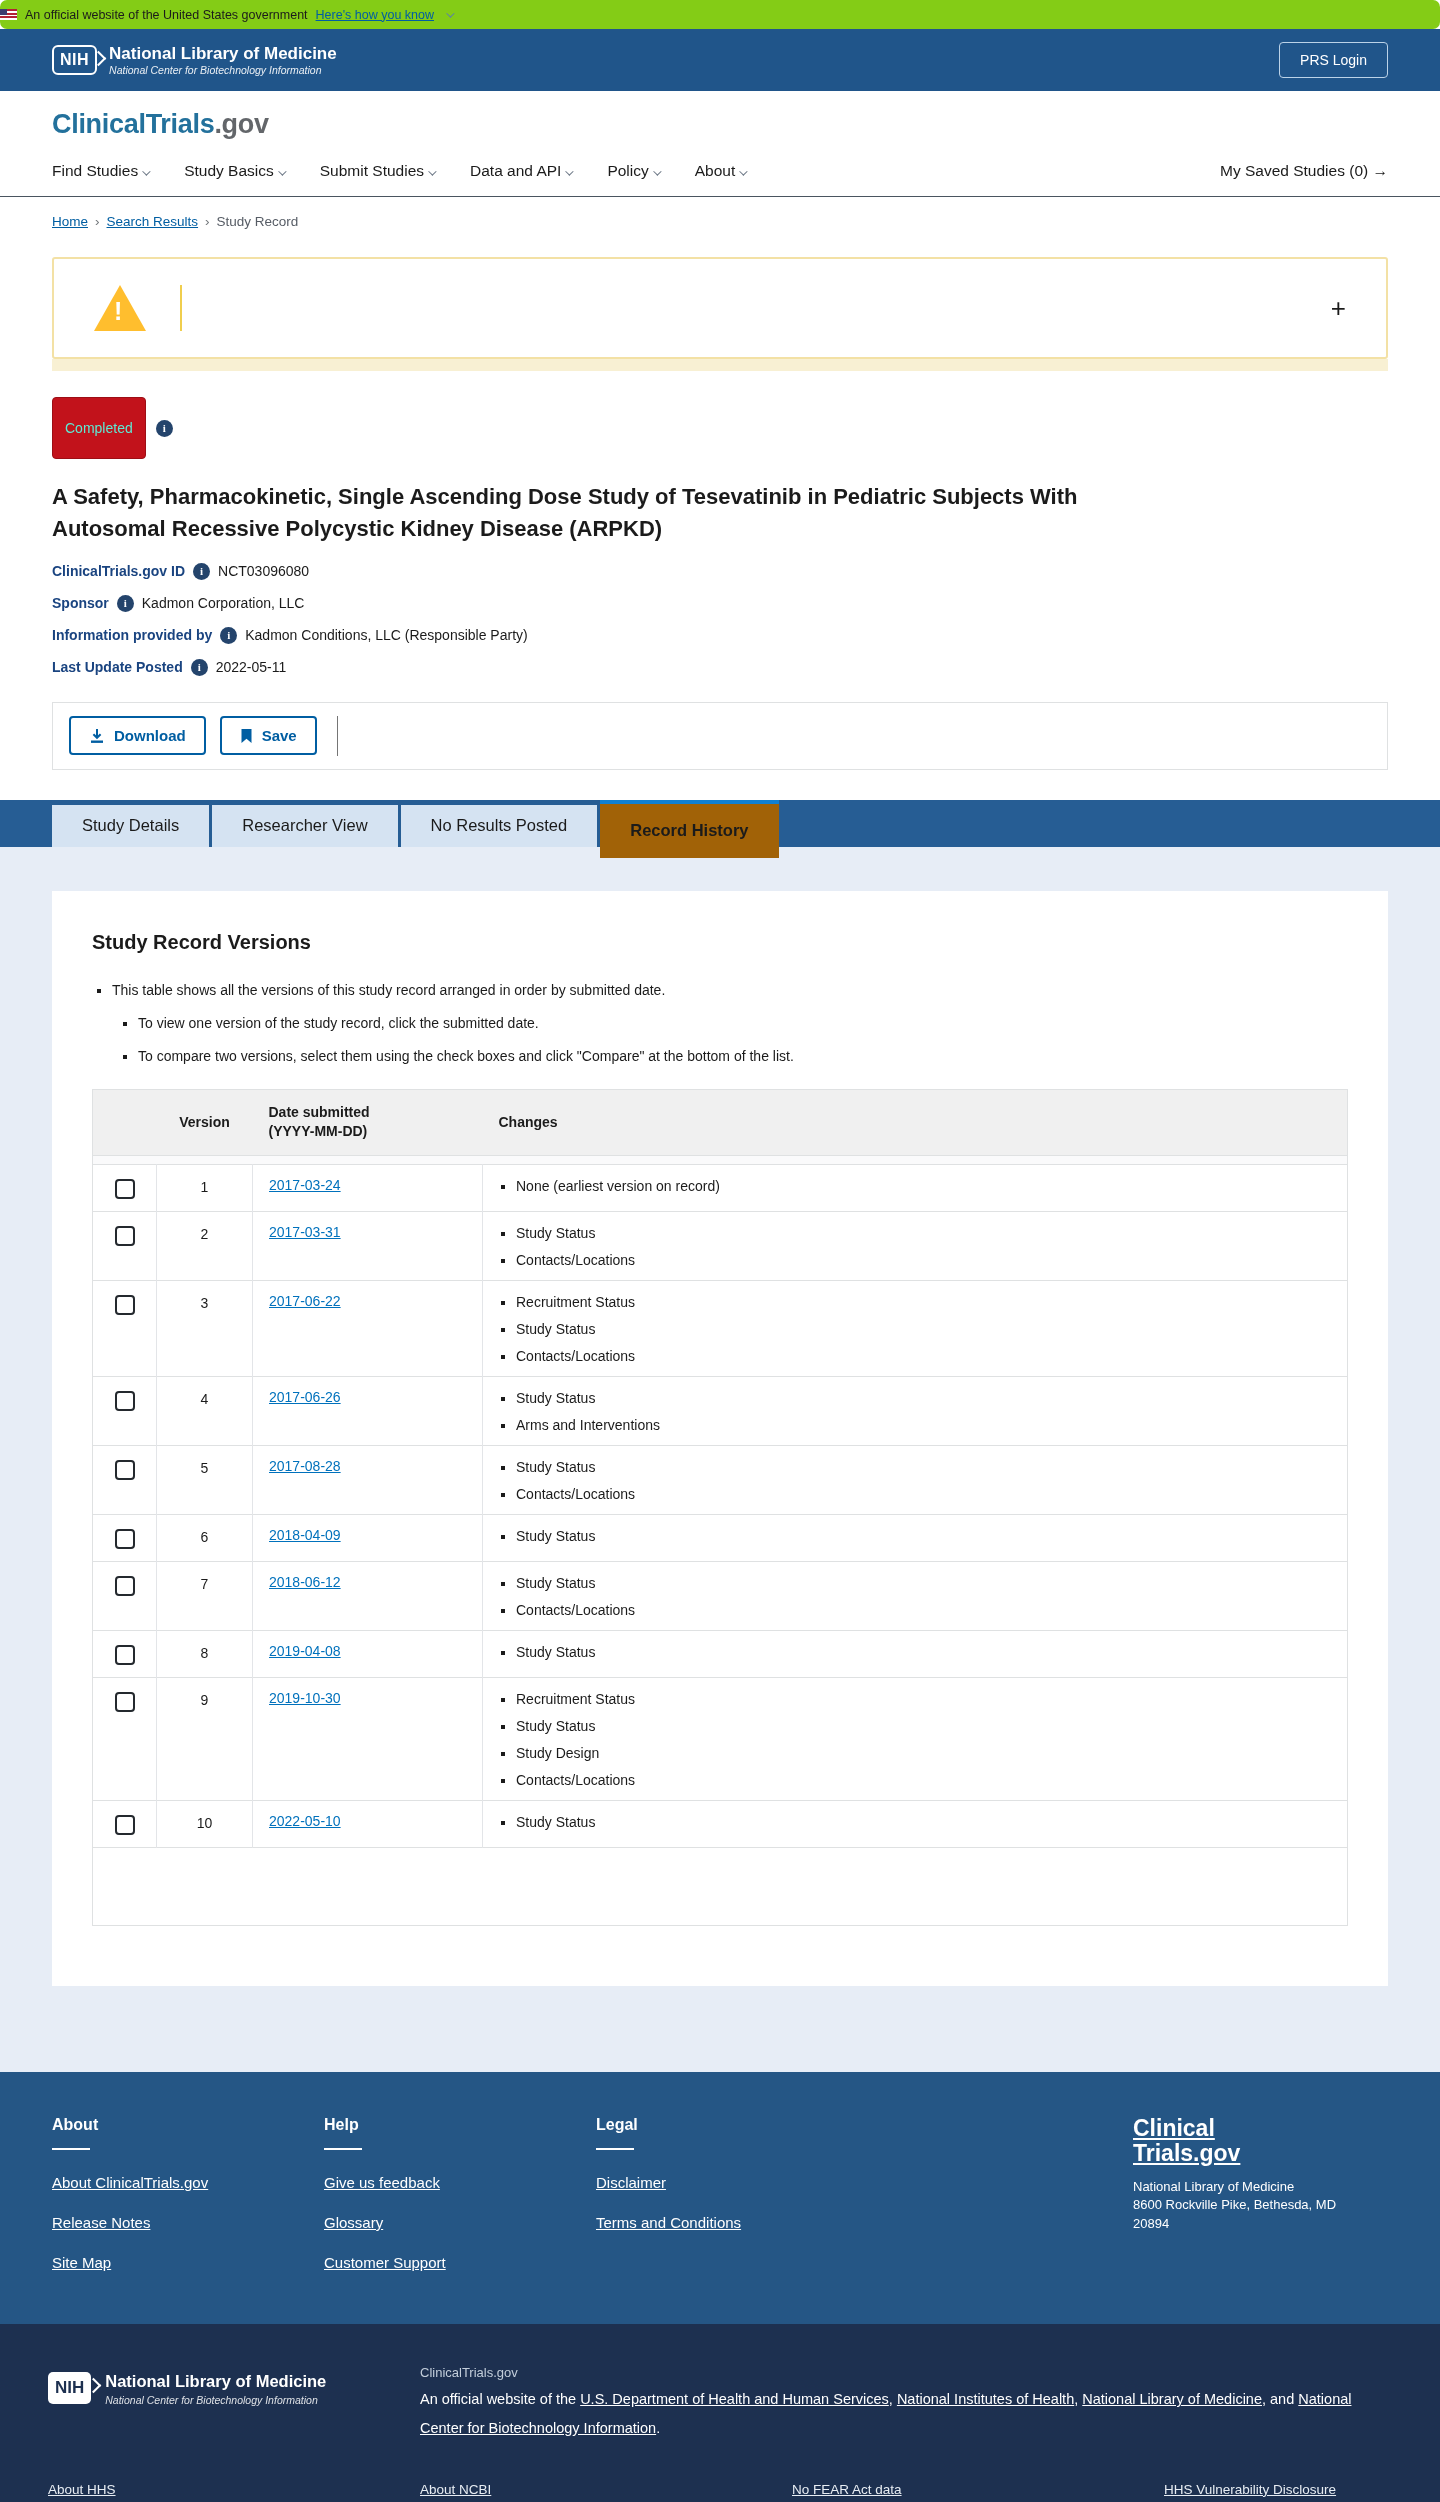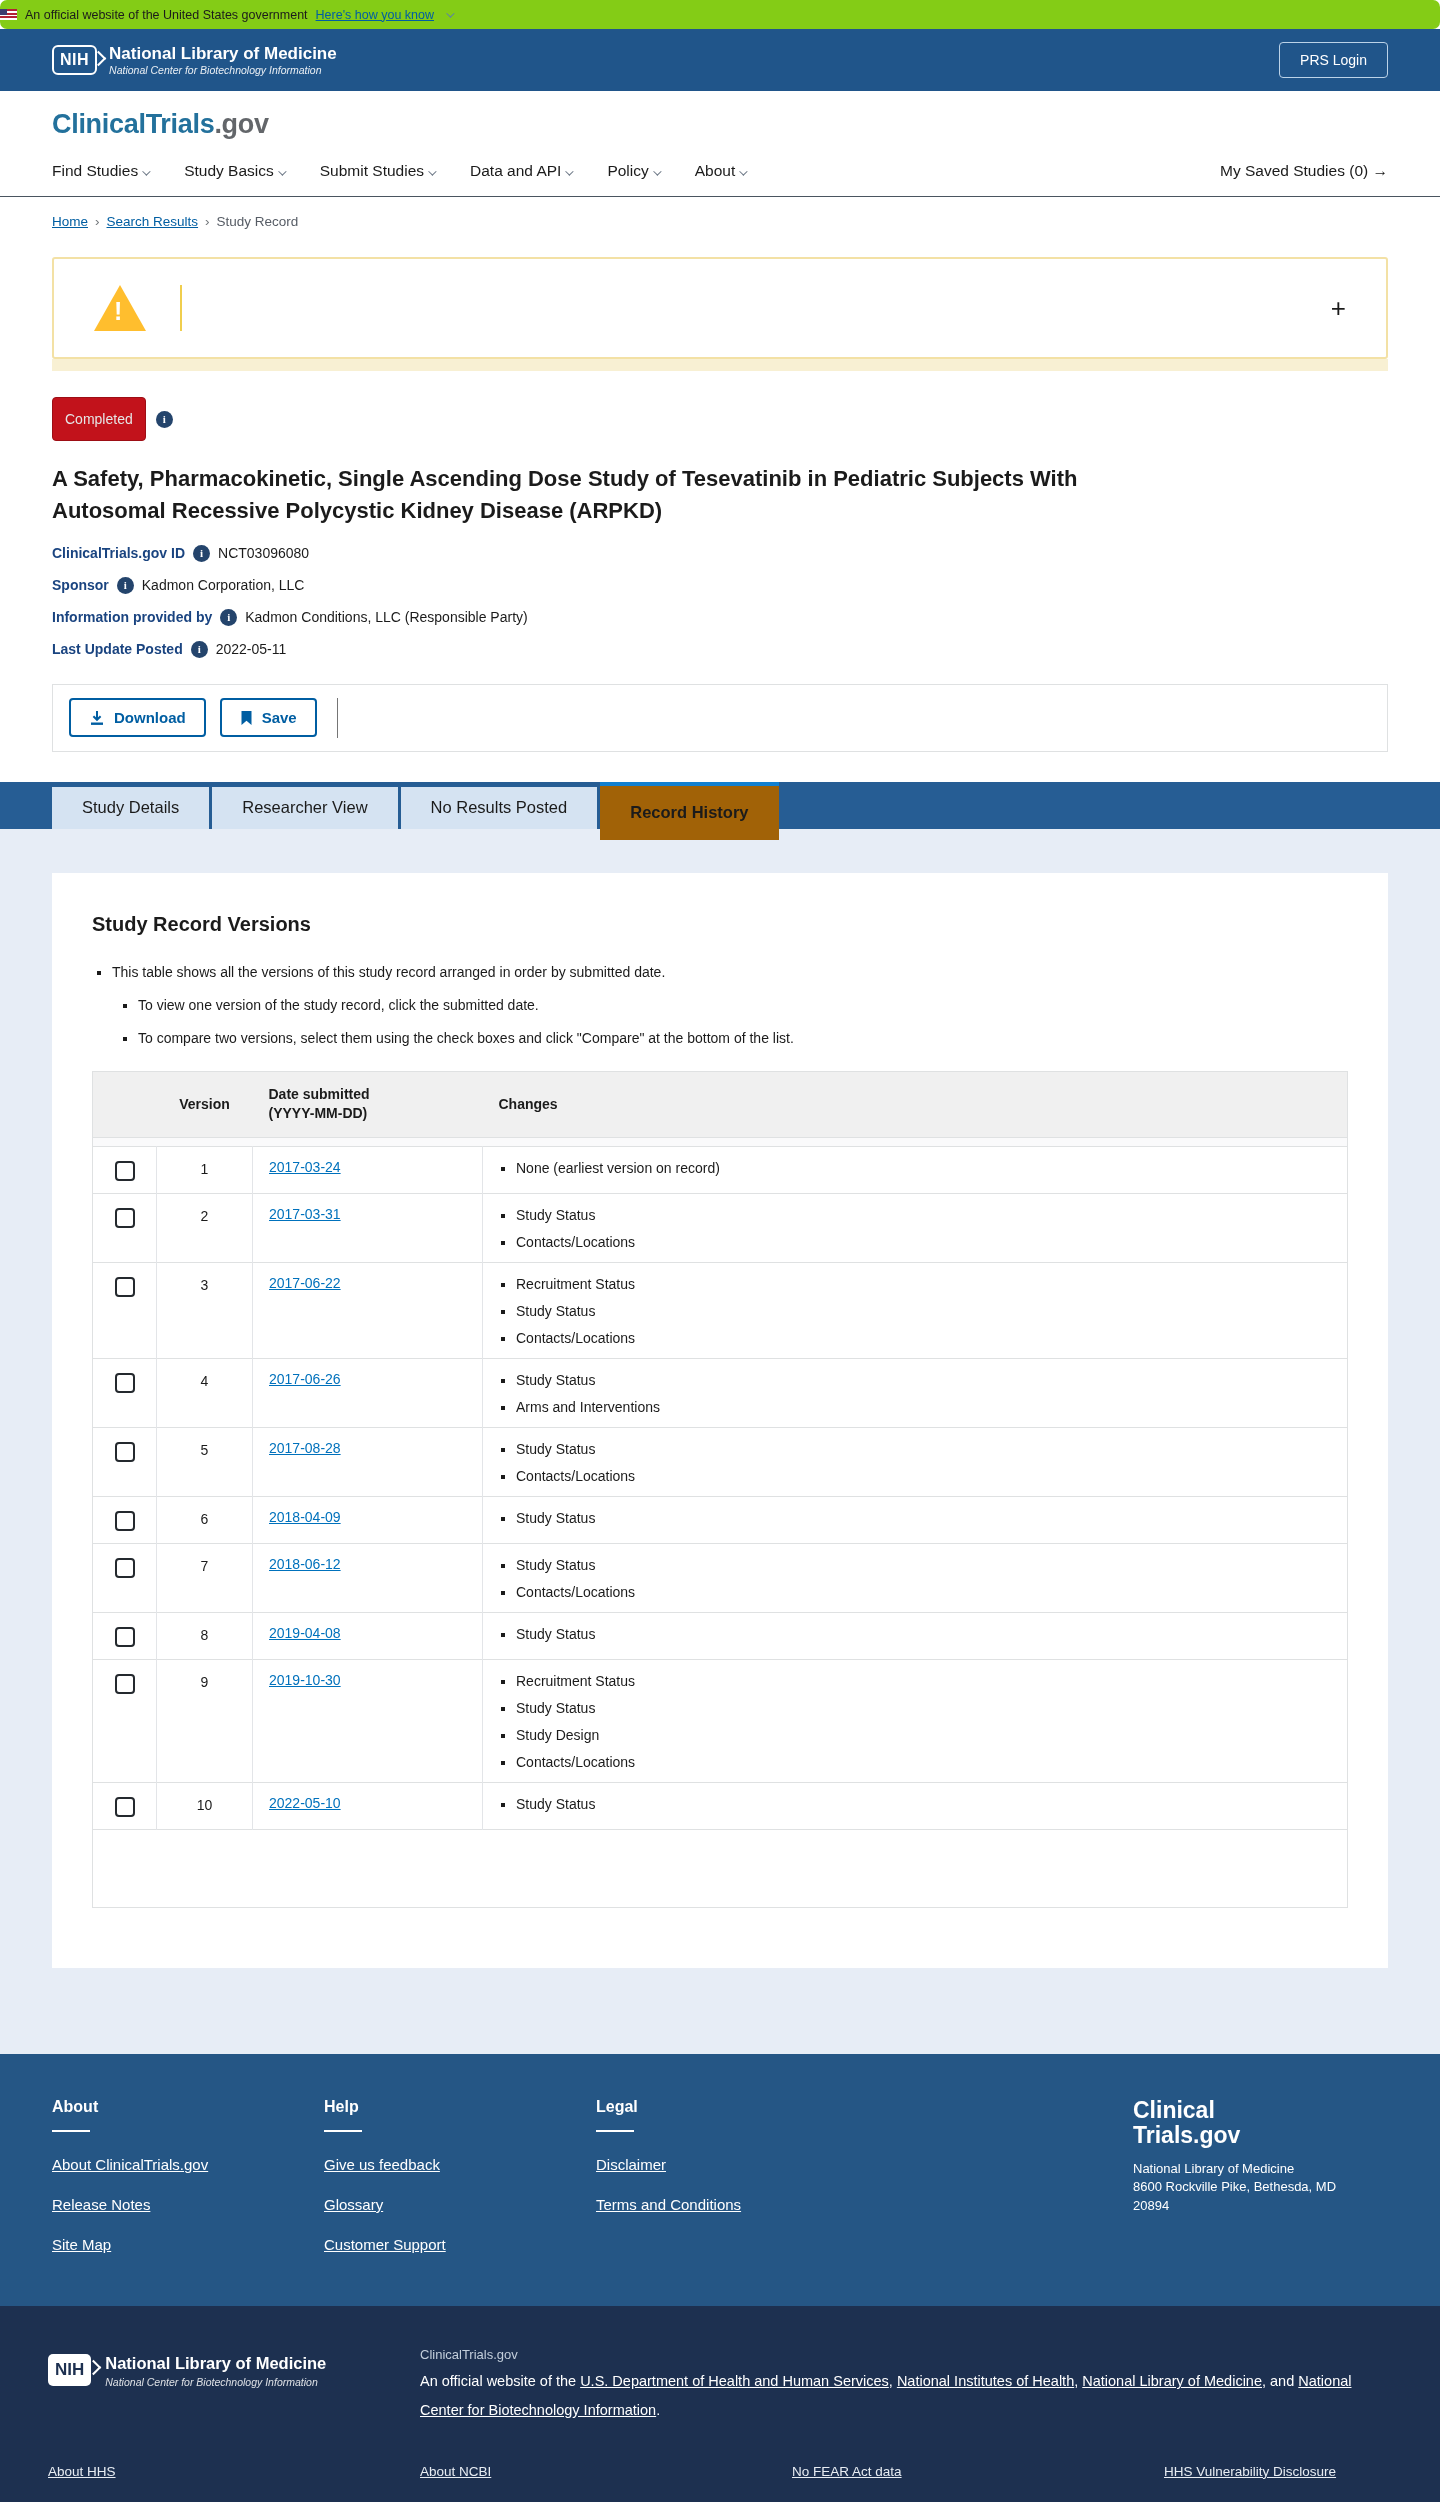--- a/index.html
+++ b/index.html
@@ -44,21 +44,21 @@
   .warn-tri::after { content: "!"; position: absolute; left: -6px; top: 12px; color: #fff; font-weight: 800; font-size: 25px; }
   .warn-rule { width: 2px; align-self: stretch; background: #f0ce4e; margin: 0 26px 0 34px; flex: none; }
   .warn-text .wh { font-size: 17px; font-weight: 700; margin-bottom: 12px; }
   .warn-text .wb { font-size: 14px; color: #3d4551; }
   .warn-text .wb a { color: #005ea2; }
   .warn-plus { margin-left: auto; font-size: 26px; font-weight: 400; color: #1b1b1b; background: none; border: none; cursor: pointer; padding: 0 14px; }
   .warn-strip { height: 12px; background: #f8f0d3; }
 
   
   .status-row { margin: 26px 52px 0; display: flex; align-items: center; gap: 10px; }
-  .status-badge { background: #c2121b; border: 1px solid #9d0e15; color: #e5e5e5; font-size: 14px; padding: 13px 12px; border-radius: 4px; }
+  .status-badge { background: #c2121b; border: 1px solid #9d0e15; color: #5eead4; font-size: 14px; padding: 22px 12px; border-radius: 4px; }
   .info-icon { display: inline-flex; align-items: center; justify-content: center; width: 17px; height: 17px; border-radius: 50%; background: #24446c; color: #fff; font-size: 11px; font-weight: 700; font-family: "Liberation Serif", serif; flex: none; }
   .info-icon::after { content: "i"; }
   .study-title { margin: 22px 52px 0; font-size: 22px; font-weight: 700; line-height: 1.45; max-width: 1080px; }
   .meta { margin: 18px 52px 0; }
   .meta-row { display: flex; align-items: center; gap: 8px; margin-bottom: 15px; font-size: 14px; }
   .meta-label { color: #1a4480; font-weight: 700; }
 
   
   .action-bar { margin: 26px 52px 0; border: 1px solid #dfe1e2; padding: 13px 16px; display: flex; align-items: center; gap: 14px; }
   .btn-outline { display: inline-flex; align-items: center; gap: 9px; border: 2px solid #005ea2; border-radius: 4px; background: #fff; color: #005ea2; font-weight: 700; font-size: 15px; padding: 9px 18px; cursor: pointer; font-family: inherit; }
@@ -96,21 +96,21 @@
   ul.changes li:last-child { margin-bottom: 0; }
   tr.tail td { height: 78px; border-right: none; }
 
   
   .footer { background: #255685; color: #fff; padding: 44px 52px 30px; display: flex; }
   .fcol { width: 272px; }
   .fcol h3 { font-size: 16px; font-weight: 700; }
   .frule { width: 38px; height: 2px; background: #fff; margin: 14px 0 24px; }
   .flink { display: block; color: #fff; text-decoration: underline; font-size: 15px; margin-bottom: 23px; cursor: pointer; }
   .flogo-block { margin-left: auto; width: 255px; }
-  .flogo { font-size: 23px; font-weight: 800; line-height: 1.08; }
+  .flogo { font-size: 23px; font-weight: 800; line-height: 1.08; text-decoration: underline; }
   .faddr { margin-top: 12px; font-size: 13px; line-height: 1.45; }
 
   
   .subfooter { background: #1d3050; color: #fff; padding: 36px 48px 22px; }
   .sf-top { display: flex; }
   .sf-nih { width: 372px; display: flex; align-items: flex-start; padding-top: 12px; }
   .nih-mark2 { background: #fff; color: #1d3050; font-weight: 800; font-size: 17px; padding: 6px 7px; border-radius: 5px; position: relative; margin-right: 14px; flex: none; }
   .nih-mark2::after { content: ""; position: absolute; right: -8px; top: 8px; width: 9px; height: 9px; border-right: 2.5px solid #fff; border-top: 2.5px solid #fff; transform: rotate(45deg); }
   .sf-nih .t1 { font-size: 16.5px; font-weight: 700; }
   .sf-nih .t2 { font-size: 10.5px; font-style: italic; opacity: .85; margin-top: 3px; }

